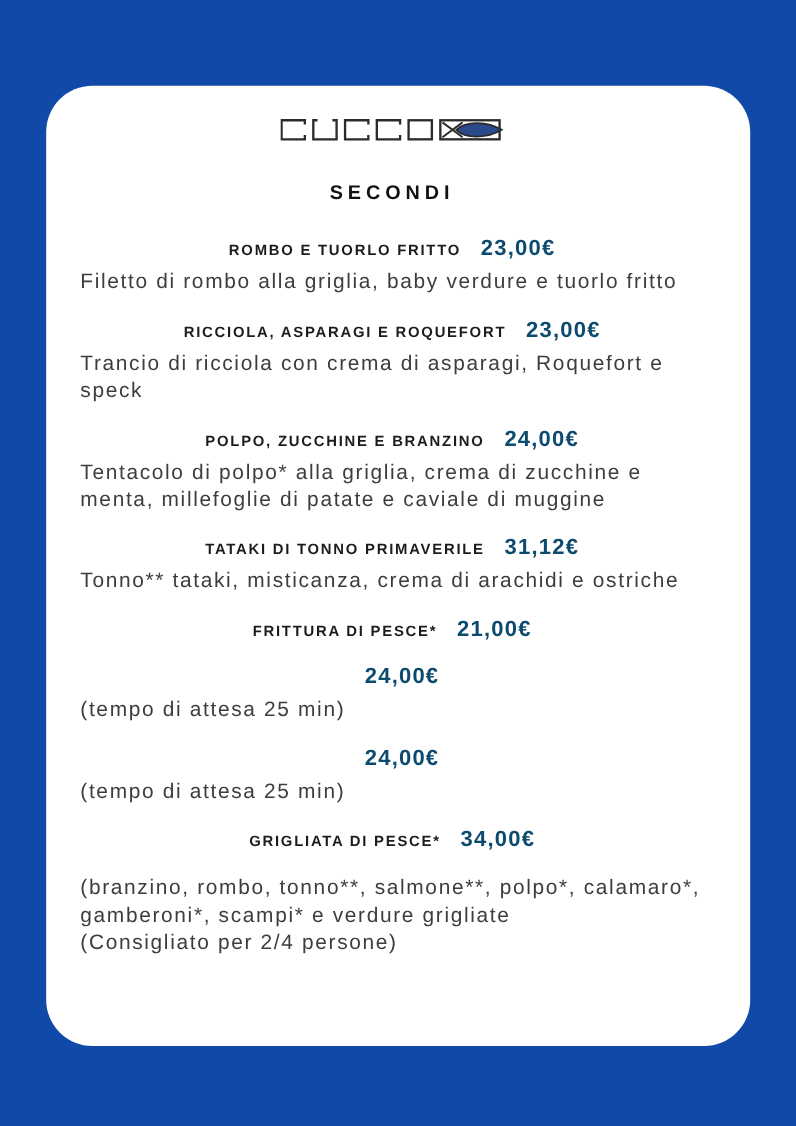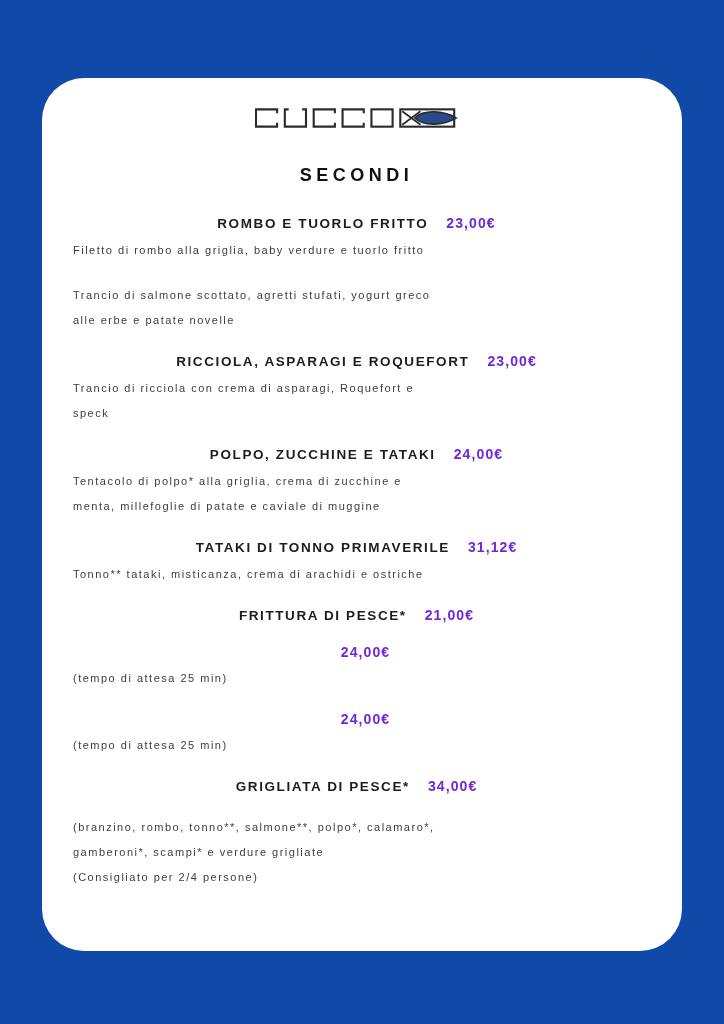--- a/index.html
+++ b/index.html
@@ -45,28 +45,28 @@
   }
   .item-title {
     font-weight: bold;
     font-size: 13.5px;
     letter-spacing: 1.6px;
     color: #1c1c1c;
     line-height: 17px;
   }
   .item-price {
     font-weight: bold;
-    font-size: 14px;
+    font-size: 20px;
     letter-spacing: 1.1px;
-    color: #6d28d9;
+    color: #0c4a6e;
     white-space: nowrap;
     margin-left: 18px;
   }
   .item-desc {
-    font-size: 11px;
+    font-size: 19px;
     letter-spacing: 1.5px;
     font-weight: 400;
     color: #3d3d3d;
     line-height: 25px;
     margin-top: 6px;
     white-space: pre-line;
   }
 </style>
 </head>
 <body style="background: rgb(17, 73, 168);">
@@ -98,36 +98,34 @@
   <div class="menu" id="menu-list">
   <div class="item">
     <div class="item-head">
       <div class="item-title">ROMBO E TUORLO FRITTO</div>
       <div class="item-price">23,00€</div>
     </div>
     <div class="item-desc">Filetto di rombo alla griglia, baby verdure e tuorlo fritto</div>
   </div>
 
   <div class="item">
-    <div class="item-desc">Trancio di salmone scottato, agretti stufati, yogurt greco
-alle erbe e patate novelle</div>
   </div>
 
   <div class="item">
     <div class="item-head">
       <div class="item-title">RICCIOLA, ASPARAGI E ROQUEFORT</div>
       <div class="item-price">23,00€</div>
     </div>
     <div class="item-desc">Trancio di ricciola con crema di asparagi, Roquefort e
 speck</div>
   </div>
 
   <div class="item">
     <div class="item-head">
-      <div class="item-title">POLPO, ZUCCHINE E TATAKI</div>
+      <div class="item-title">POLPO, ZUCCHINE E BRANZINO</div>
       <div class="item-price">24,00€</div>
     </div>
     <div class="item-desc">Tentacolo di polpo* alla griglia, crema di zucchine e
 menta, millefoglie di patate e caviale di muggine</div>
   </div>
 
   <div class="item">
     <div class="item-head">
       <div class="item-title">TATAKI DI TONNO PRIMAVERILE</div>
       <div class="item-price">31,12€</div>

